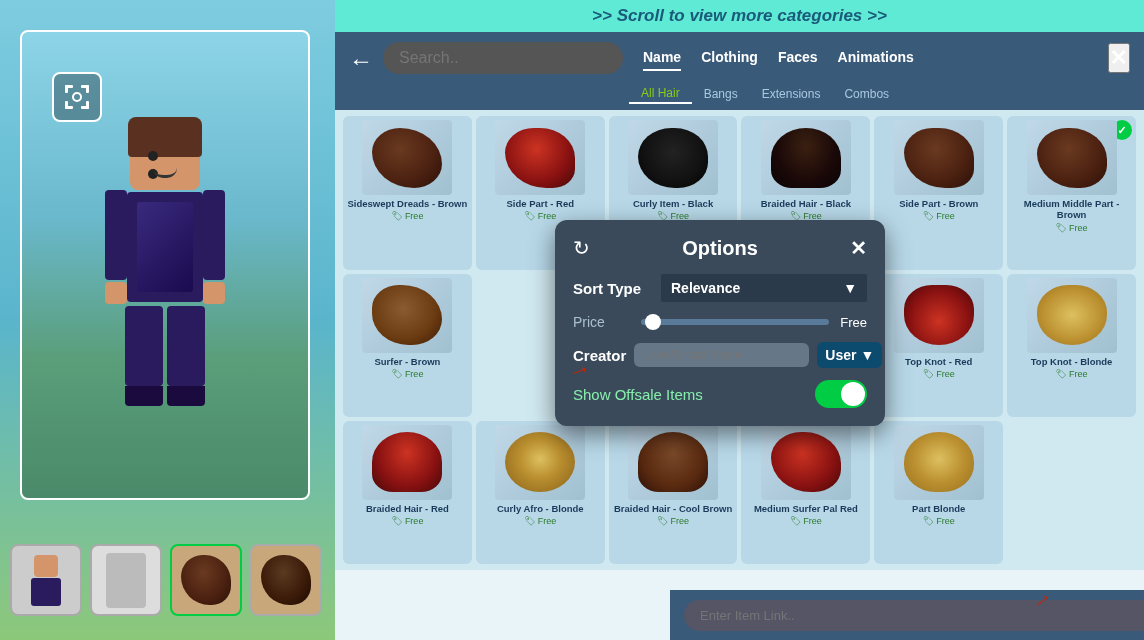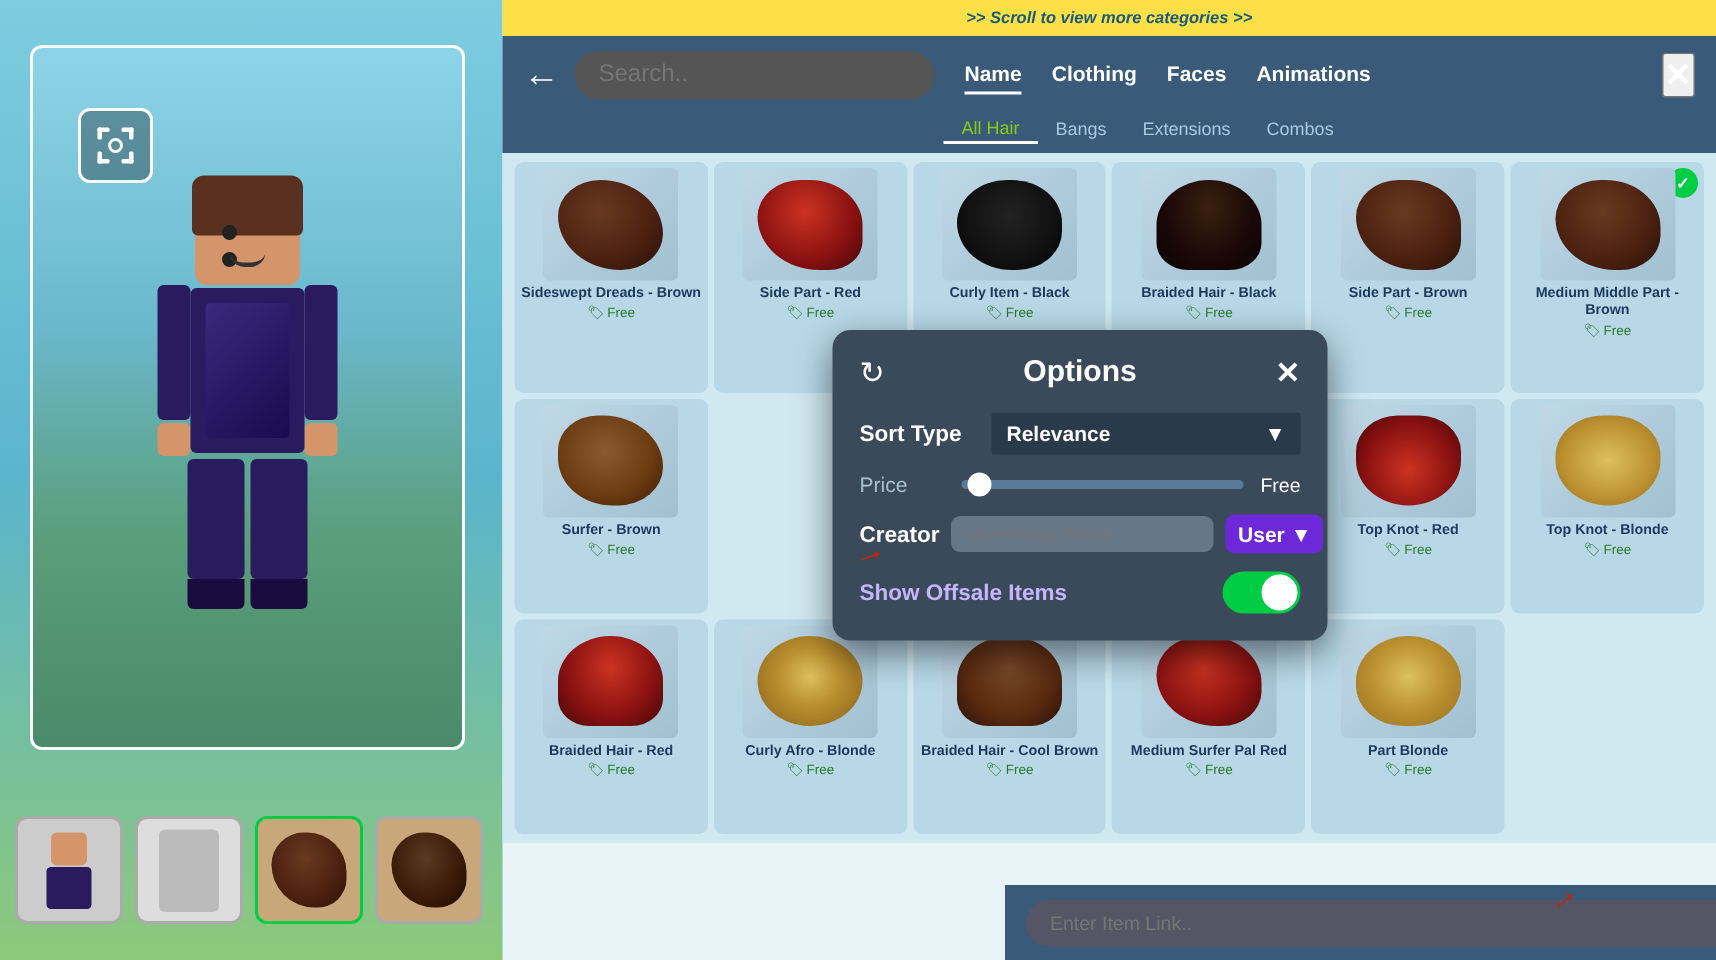--- a/index.html
+++ b/index.html
@@ -159,24 +159,24 @@
     .right-panel {
       position: absolute;
       left: 335px; top: 0;
       width: 809px;
       height: 640px;
       background: #e8f4f8;
     }
 
     
     .scroll-banner {
-      background: #fde047;
+      background: #5eead4;
       color: #1a5a7a;
       text-align: center;
-      font-size: 11px;
+      font-size: 17px;
       font-weight: bold;
       padding: 6px;
       font-style: italic;
     }
 
     
     .catalog-header {
       background: #3a5a7a;
       padding: 10px 14px;
       display: flex;
@@ -443,40 +443,40 @@
       flex: 1;
       background: #667788;
       border-radius: 6px;
       padding: 5px 10px;
       color: #aaa;
       font-size: 12px;
       border: none;
       outline: none;
     }
     .creator-select {
-      background: #6d28d9;
+      background: #0c4a6e;
       color: white;
       border: none;
       border-radius: 6px;
       padding: 5px 8px;
       font-size: 14px;
       font-weight: bold;
       display: flex; align-items: center; gap: 4px;
       cursor: pointer;
     }
 
     .offsale-row {
       display: flex;
       align-items: center;
       gap: 8px;
     }
     .offsale-label {
-      color: #c4b5fd;
+      color: #86efac;
       font-size: 15px;
-      font-weight: bold;
+      font-weight: normal;
       flex: 1;
     }
     .toggle-switch {
       width: 52px; height: 28px;
       background: #00cc44;
       border-radius: 14px;
       position: relative;
       cursor: pointer;
     }
     .toggle-knob {

